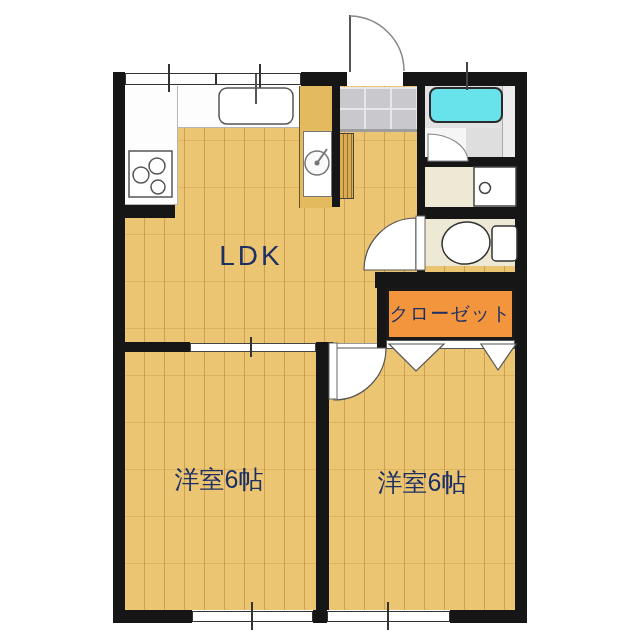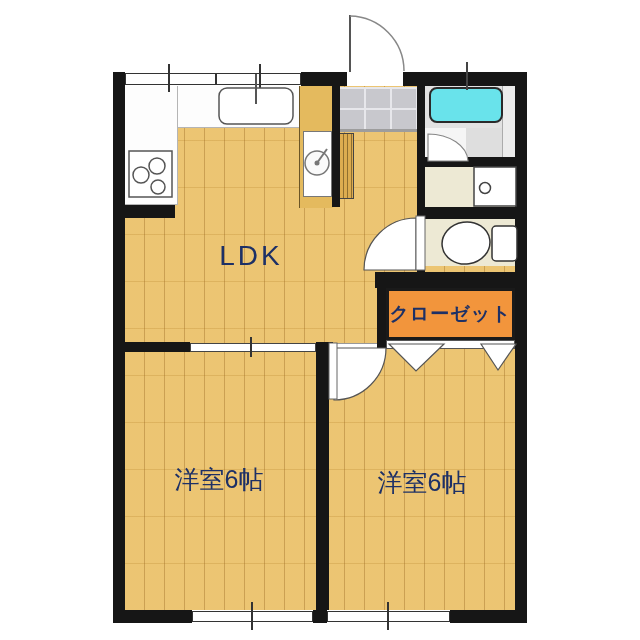--- a/index.html
+++ b/index.html
@@ -40,21 +40,21 @@
 
   <div class="abs" style="left:425px;top:86px;width:90px;height:42px;background:#E2E2E2;"></div>
   <div class="abs" style="left:502px;top:86px;width:13px;height:71px;background:#ECECEC;border-left:1px solid #ABABAB;"></div>
   <div class="abs" style="left:425px;top:128px;width:77px;height:30px;background:#F5F5F5;"></div>
   <div class="abs" style="left:466px;top:128px;width:36px;height:30px;background:#DEDEDE;"></div>
 
   <div class="abs service" style="left:425px;top:167px;width:90px;height:40px;"></div>
   <div class="abs service" style="left:425px;top:219px;width:90px;height:47px;"></div>
 
   <div class="abs" style="left:386px;top:288px;width:129px;height:52px;background:#F2953C;border:3px solid #1a1a1a;display:flex;align-items:center;justify-content:center;">
-    <span class="label" style="font-size:19px;font-weight:bold;letter-spacing:1px;">クローゼット</span>
+    <span class="label" style="font-size:19px;font-weight:normal;letter-spacing:1px;">クローゼット</span>
   </div>
   <div class="abs" style="left:386px;top:340px;width:129px;height:9px;background:#fff;border:1px solid #555;"></div>
 
   <div class="abs wall" style="left:113px;top:72px;width:12px;height:551px;"></div>
   <div class="abs wall" style="left:515px;top:72px;width:12px;height:551px;"></div>
   <div class="abs wall" style="left:301px;top:72px;width:46px;height:14px;"></div>
   <div class="abs wall" style="left:403px;top:72px;width:112px;height:14px;"></div>
   <div class="abs wall" style="left:113px;top:610px;width:79px;height:13px;"></div>
   <div class="abs wall" style="left:313px;top:610px;width:14px;height:13px;"></div>
   <div class="abs wall" style="left:450px;top:610px;width:77px;height:13px;"></div>

